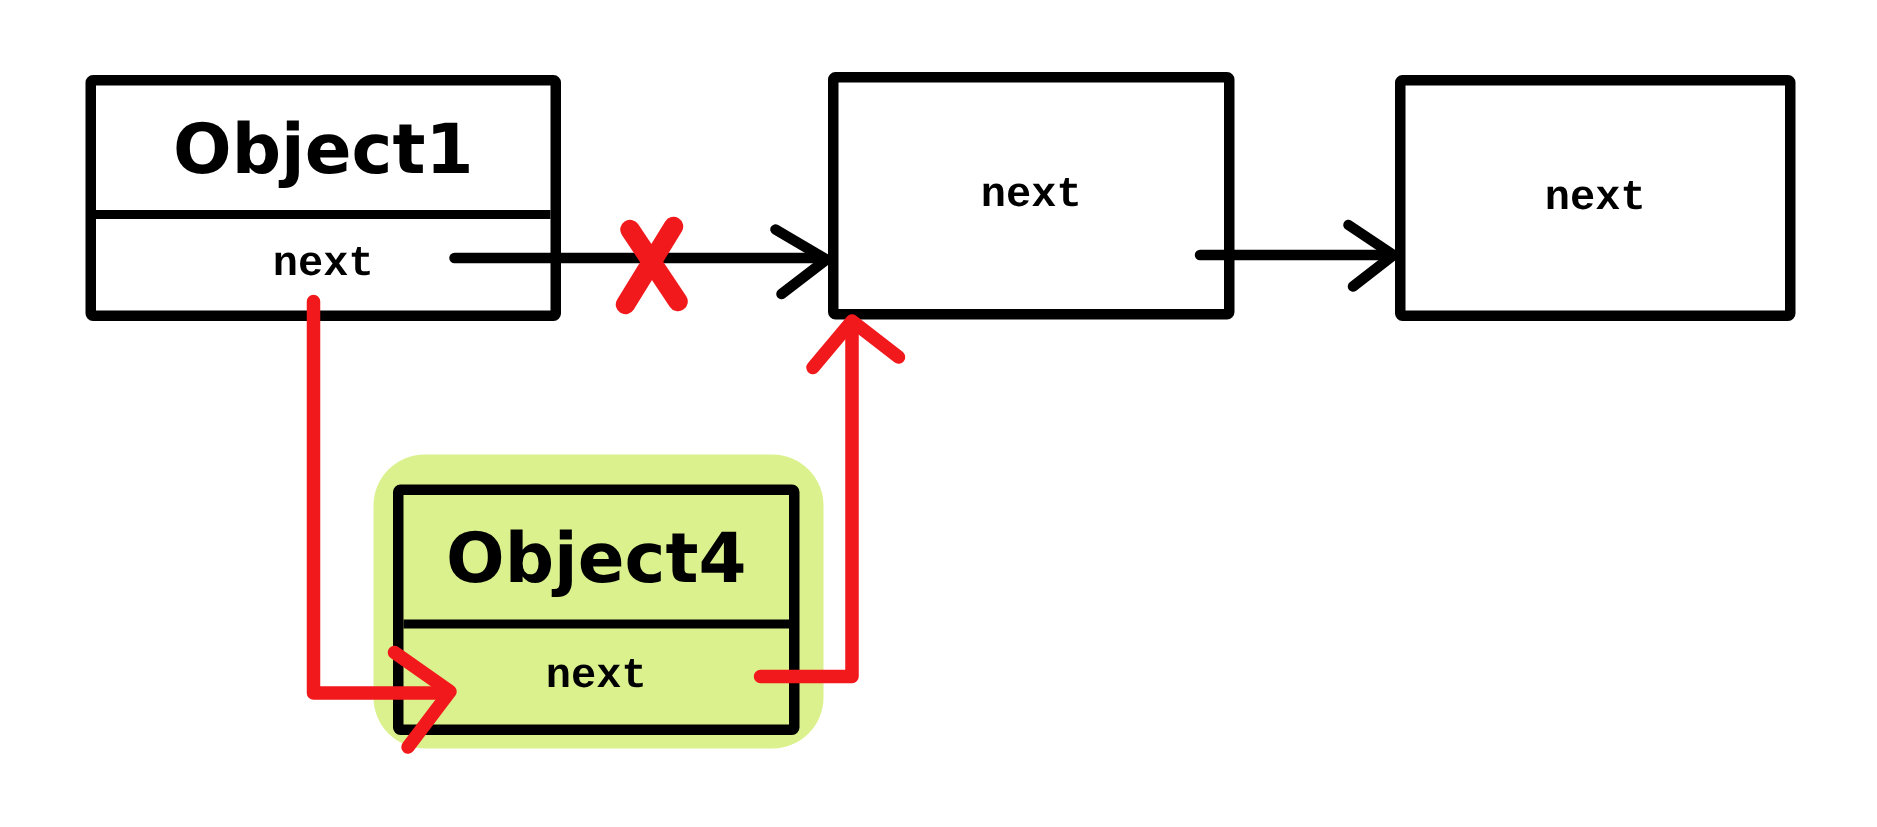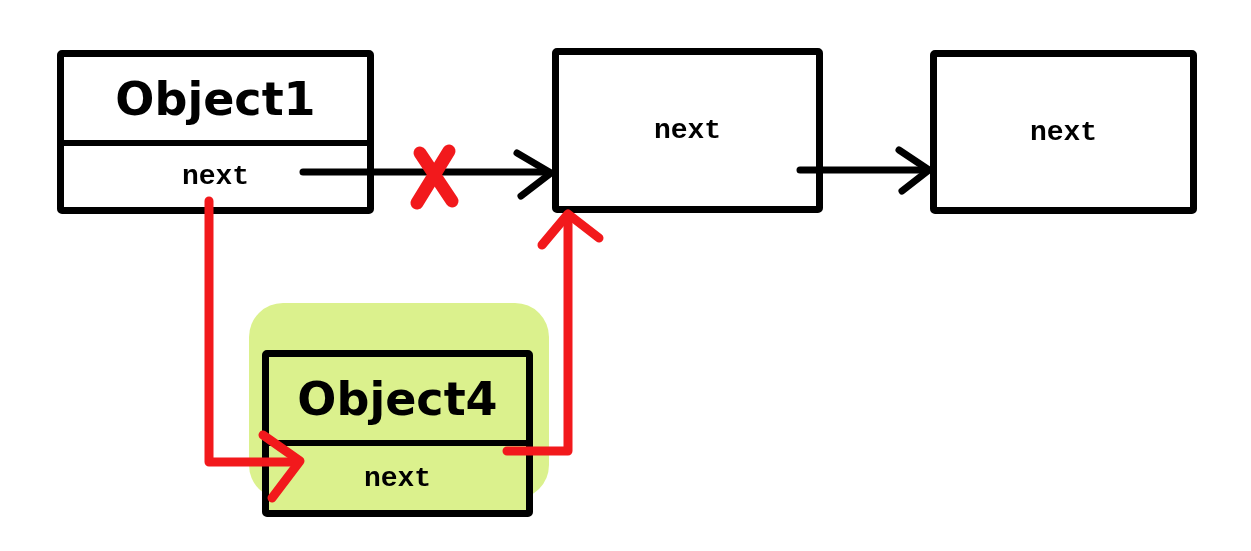--- a/index.html
+++ b/index.html
@@ -56,21 +56,21 @@
     align-items: center;
     justify-content: center;
     font-size: 28px;
     font-weight: bold;
     white-space: nowrap;
     font-family: Liberation Mono, monospace;
   }
   .n1 { left: 57px;  top: 50px;  width: 317px; height: 164px; }
   .n2 { left: 552px; top: 48px;  width: 271px; height: 165px; }
   .n3 { left: 930px; top: 50px;  width: 267px; height: 164px; }
-  .n4 { left: 262px; top: 323px; width: 271px; height: 167px; background: var(--highlight); margin-top: 27px; }
+  .n4 { left: 262px; top: 323px; width: 271px; height: 167px; background: var(--highlight); }
   
   .overlay {
     position: absolute;
     left: 0; top: 0;
     z-index: 2;
     pointer-events: none;
   }
   .ink-stroke {
     stroke: var(--ink);
     stroke-width: 7;

